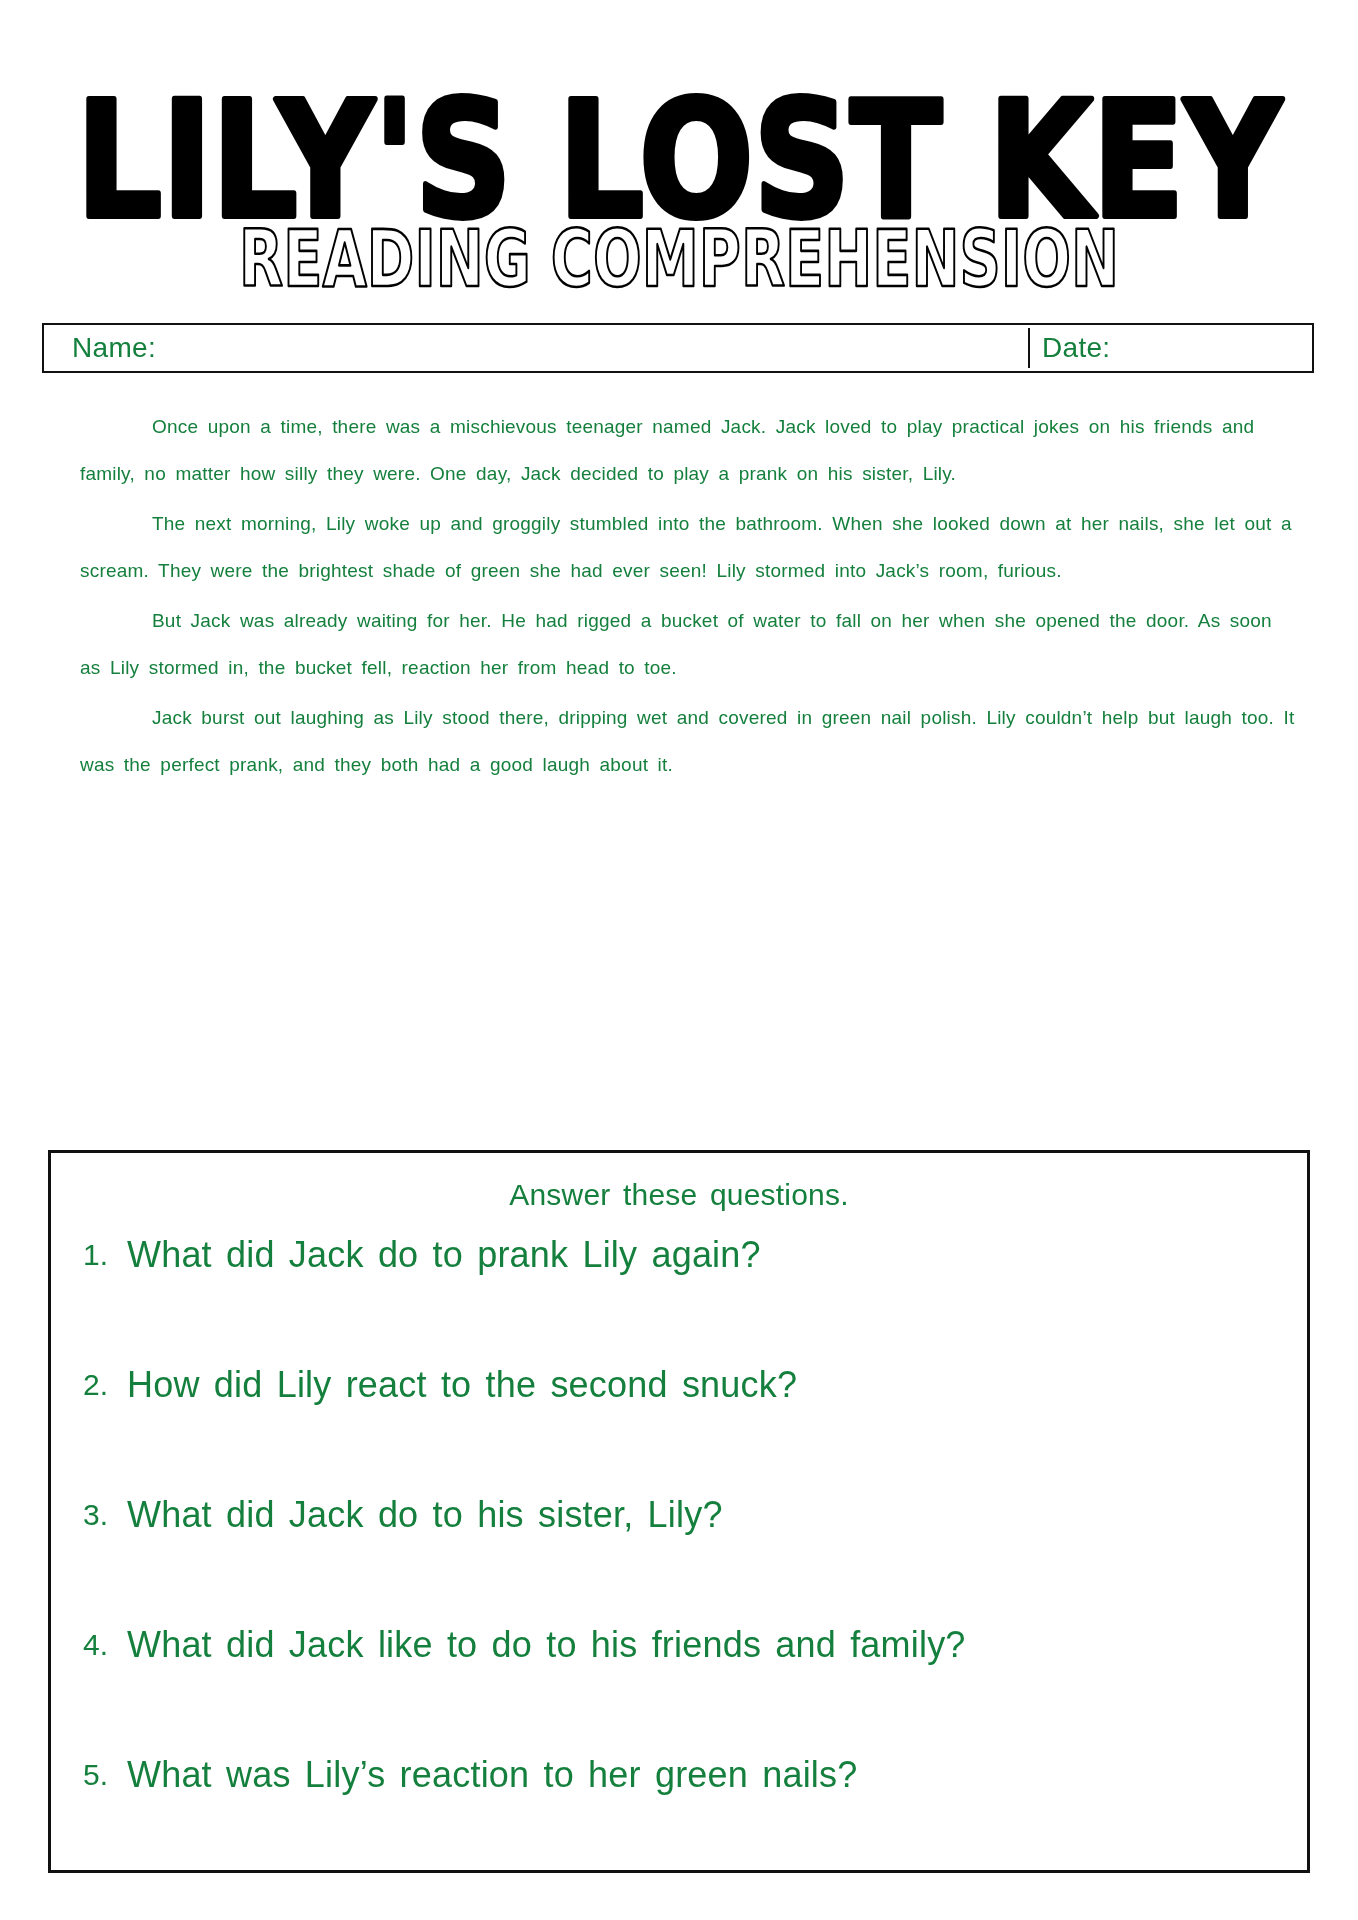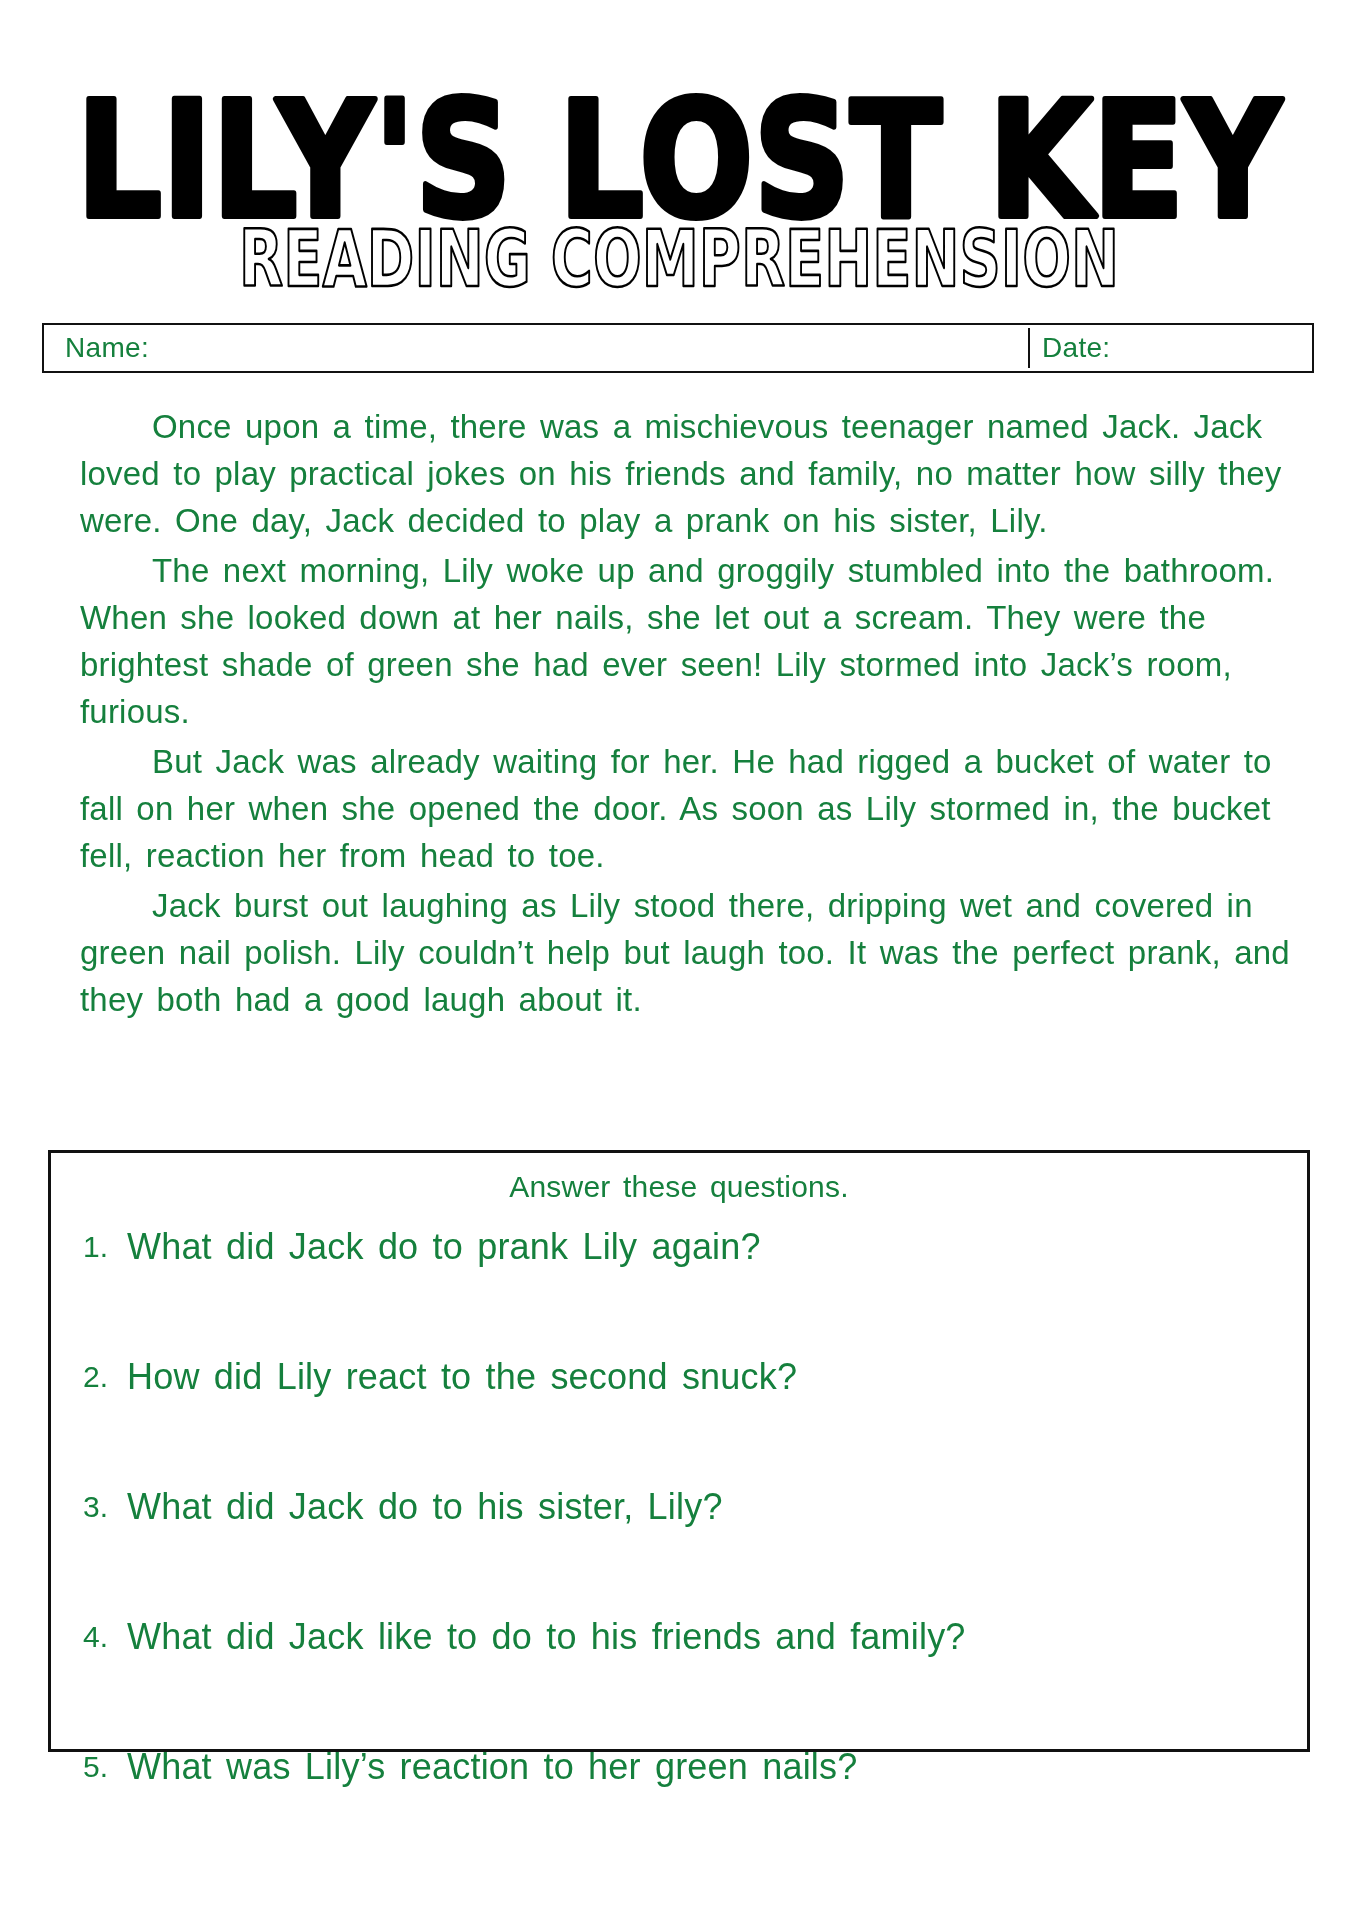--- a/index.html
+++ b/index.html
@@ -41,21 +41,21 @@
   }
   .field-label {
     font-size: 28px;
     letter-spacing: 0.3px;
     white-space: nowrap;
   }
   .name-section {
     display: flex;
     align-items: center;
     box-sizing: border-box;
-    padding-left: 21px;
+    padding-left: 28px;
     width: 984px;
     height: 100%;
   }
   .name-blank, .date-blank { flex: 1; height: 100%; }
   .bar-divider {
     width: 2px;
     height: 40px;
     background: #111111;
     flex: 0 0 auto;
   }
@@ -72,36 +72,36 @@
   
   .story {
     position: absolute;
     top: 403px;
     left: 80px;
     width: 1218px;
   }
   .story p {
     margin: 0 0 3px 0;
     text-indent: 72px;
-    font-size: 33px;
+    font-size: 19px;
     line-height: 47px;
     letter-spacing: 0.2px;
     word-spacing: 4px;
   }
 
   
   .questions-box {
     position: absolute;
     top: 1150px;
     left: 48px;
     width: 1262px;
-    height: 602px;
+    height: 723px;
     box-sizing: border-box;
     border: 3px solid #111111;
-    padding-top: 16px;
+    padding-top: 24px;
   }
   .questions-heading {
     margin: 0;
     text-align: center;
     font-size: 30px;
     font-weight: normal;
     line-height: 36px;
     letter-spacing: 0.2px;
     word-spacing: 4px;
   }

